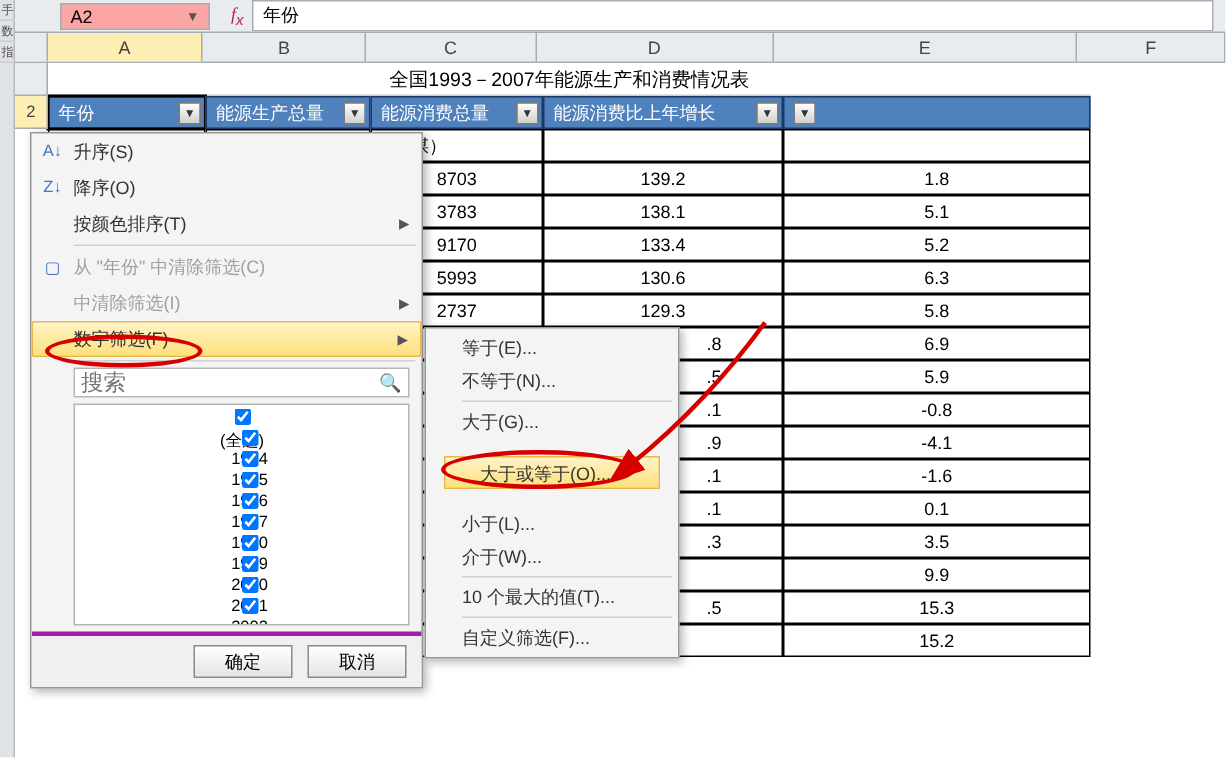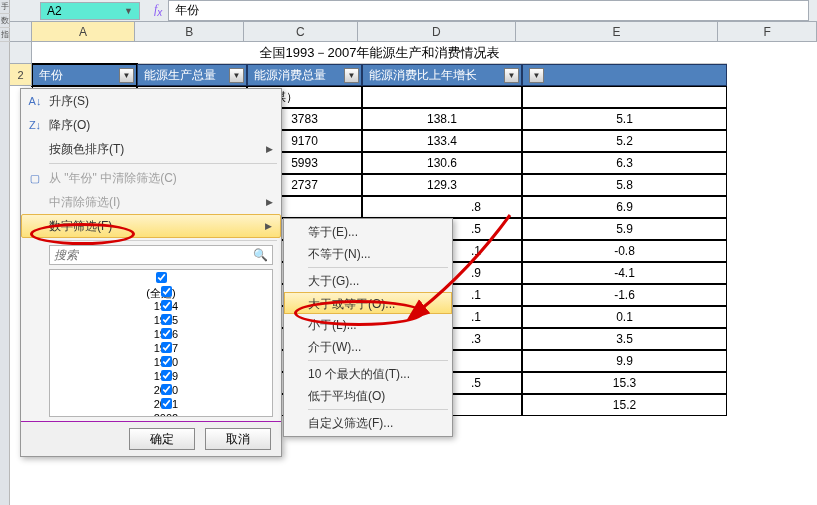--- a/index.html
+++ b/index.html
@@ -1,21 +1,21 @@
 <!DOCTYPE html>
 <html><head>
 <meta charset="utf-8">
 <style>
 * { box-sizing: border-box; margin: 0; padding: 0; font-family: "Microsoft YaHei", Arial, sans-serif; }
 body { width: 817px; height: 505px; overflow: hidden; background: #fff; position: relative; font-size: 12px; }
 .namebox-bar { display: flex; align-items: center; height: 22px; background: #e8ecef; border-bottom: 1px solid #a5acb5; }
-.namebox { width: 100px; margin-left: 30px; background: #5eead4; border: 1px solid #a5acb5; padding: 1px 6px; display: flex; align-items: center; justify-content: space-between; gap: 39px; }
+.namebox { width: 100px; margin-left: 30px; background: #fca5a5; border: 1px solid #a5acb5; padding: 1px 6px; display: flex; align-items: center; justify-content: space-between; gap: 39px; }
 .namebox .dd { font-size: 9px; color: #555; }
 .fx-box { display: flex; align-items: center; margin-left: 8px; flex: 1; }
-.fx-icon { font-style: italic; font-family: Georgia, serif; color: #8b5cf6; margin: 0 6px; }
+.fx-icon { font-style: italic; font-family: Georgia, serif; color: #be185d; margin: 0 6px; }
 .fx-val { background: #fff; border: 1px solid #a5acb5; flex: 1; padding: 1px 6px; margin-right: 8px; }
 .col-headers { display: flex; height: 20px; background: #e8ecef; border-bottom: 1px solid #a5acb5; }
 .rowhead-spacer { width: 22px; border-right: 1px solid #a5acb5; background: #e8ecef; }
 .colhead { border-right: 1px solid #a5acb5; text-align: center; line-height: 20px; color: #444; }
 .colhead.active { background: #fdeeb3; }
 .cA { width: 105px; } .cB { width: 110px; } .cC { width: 115px; } .cD { width: 160px; } .cE { width: 205px; } .cF { width: 100px; }
 .sheet { position: relative; }
 .rowheads { position: absolute; left: 0; top: 0; width: 22px; }
 .rowhead { height: 22px; border-right: 1px solid #a5acb5; border-bottom: 1px solid #a5acb5; background: #e8ecef; text-align: center; line-height: 22px; color: #444; font-size: 11px;}
 .grid { margin-left: 22px; }
@@ -31,32 +31,32 @@
 .strip-btn { width:10px; height:14px; font-size:8px; text-align:center; color:#555; line-height:14px; border-bottom:1px solid #ccc;}
 
 .dropdown { position: absolute; left: 20px; top: 88px; width: 262px; background: #f4f4f4; border: 1px solid #979797; box-shadow: 2px 2px 6px rgba(0,0,0,0.3); }
 .dd-item { display: flex; align-items: center; height: 24px; padding: 0 8px 0 28px; position: relative; color: #333; }
 .dd-item.disabled { color: #a0a0a0; }
 .dd-item .icon { position: absolute; left: 6px; width: 16px; text-align: center; font-size: 11px; color: #4472c4;}
 .dd-item .arrow { margin-left: auto; font-size: 9px; color: #555; }
 .dd-item.highlight { background: linear-gradient(#fff3c8, #fde17a); border: 1px solid #e6b74a; margin: 0; padding-left: 27px; border-radius: 2px; }
 .dd-sep { height: 1px; background: #d0d0d0; margin: 2px 4px 2px 28px; }
 .search-box { margin: 4px 8px 4px 28px; display: flex; align-items: center; background: #fff; border: 1px solid #b5b5b5; height: 20px; padding: 0 4px; }
-.search-box input { border: none; flex: 1; outline: none; font-size: 12px; font-style: italic; color: #888; }
+.search-box input { border: none; flex: 1; outline: none; font-size: 15px; color: #888; }
 .check-list { margin: 2px 8px 4px 28px; background: #fff; border: 1px solid #b5b5b5; height: 148px; overflow-y: scroll; padding: 2px; }
 .check-item { display: flex; align-items: center; height: 14px; font-size: 11px; padding-left: 10px; gap: 3px; flex-direction: column; }
 .check-item input { width: 11px; height: 11px; }
-.dd-buttons { display: flex; justify-content: flex-end; gap: 10px; padding: 6px 10px; border-top: 1px solid #a21caf; background:#f0f0f0;}
+.dd-buttons { display: flex; justify-content: flex-end; gap: 10px; padding: 6px 10px; border-top: 3px solid #a21caf; background:#f0f0f0;}
 .dd-btn { min-width: 66px; height: 22px; background: linear-gradient(#fff,#e4e4e4); border: 1px solid #8a8a8a; font-size: 12px; }
 .annotation-ellipse1 { position:absolute; border:3px solid #d60000; border-radius:50%; pointer-events:none; }
 .arrow-red { position:absolute; pointer-events:none; }
 
 .submenu { position: absolute; left: 283px; top: 218px; width: 170px; background: #f4f4f4; border: 1px solid #979797; box-shadow: 2px 2px 6px rgba(0,0,0,0.3); padding: 2px 0; }
 .sm-item { height: 22px; line-height: 22px; padding: 0 10px 0 24px; color: #333; }
-.sm-item.highlight { background: linear-gradient(#fff3c8, #fde17a); border: 1px solid #e6b74a; margin: 0; padding-left: 23px; }
+.sm-item.highlight { background: linear-gradient(#fff3c8, #fde17a); border: 1px solid #e6b74a; margin: 12px; padding-left: 23px; }
 .sm-sep { height: 1px; background: #d0d0d0; margin: 2px 4px 2px 24px; }
 </style>
 </head>
 <body>
 
 <div class="left-strip">
   <div class="strip-btn">手</div>
   <div class="strip-btn">数</div>
   <div class="strip-btn">指</div>
 </div>
@@ -114,20 +114,27 @@
           </div>
     </div>
     <div class="data-row">
       <div class="data-cell cA"></div>
       <div class="data-cell cB"></div>
       <div class="data-cell cC" style="text-align:left;padding-left:2px">标准煤）</div>
       <div class="data-cell cD"></div>
       <div class="data-cell cE"></div>
     </div>
     <div id="data-rows">
+          <div class="data-row">
+            <div class="data-cell cA"></div>
+            <div class="data-cell cB"></div>
+            <div class="data-cell cC">8703</div>
+            <div class="data-cell cD">139.2</div>
+            <div class="data-cell cE">1.8</div>
+          </div>
           <div class="data-row">
             <div class="data-cell cA"></div>
             <div class="data-cell cB"></div>
             <div class="data-cell cC">3783</div>
             <div class="data-cell cD">138.1</div>
             <div class="data-cell cE">5.1</div>
           </div>
           <div class="data-row">
             <div class="data-cell cA"></div>
             <div class="data-cell cB"></div>
@@ -308,21 +315,20 @@
 <div class="submenu">
   <div class="sm-item">等于(E)...</div>
   <div class="sm-item">不等于(N)...</div>
   <div class="sm-sep"></div>
   <div class="sm-item">大于(G)...</div>
   <div class="sm-item highlight">大于或等于(O)...</div>
   <div class="sm-item">小于(L)...</div>
   <div class="sm-item">介于(W)...</div>
   <div class="sm-sep"></div>
   <div class="sm-item">10 个最大的值(T)...</div>
-  <div class="sm-item">低于平均值(O)</div>
   <div class="sm-sep"></div>
   <div class="sm-item">自定义筛选(F)...</div>
 </div>
 
 <div class="annotation-ellipse1" style="left:30px; top:223px; width:105px; height:22px;"></div>
 <div class="annotation-ellipse1" style="left:294px; top:300px; width:130px; height:26px;"></div>
 <svg class="arrow-red" style="left:400px; top:210px;" width="120" height="120">
   <defs>
       <marker id="ah" markerWidth="10" markerHeight="10" refX="2" refY="3" orient="auto">
         <path d="M0,0 L0,6 L8,3 z" fill="#d60000"></path>

